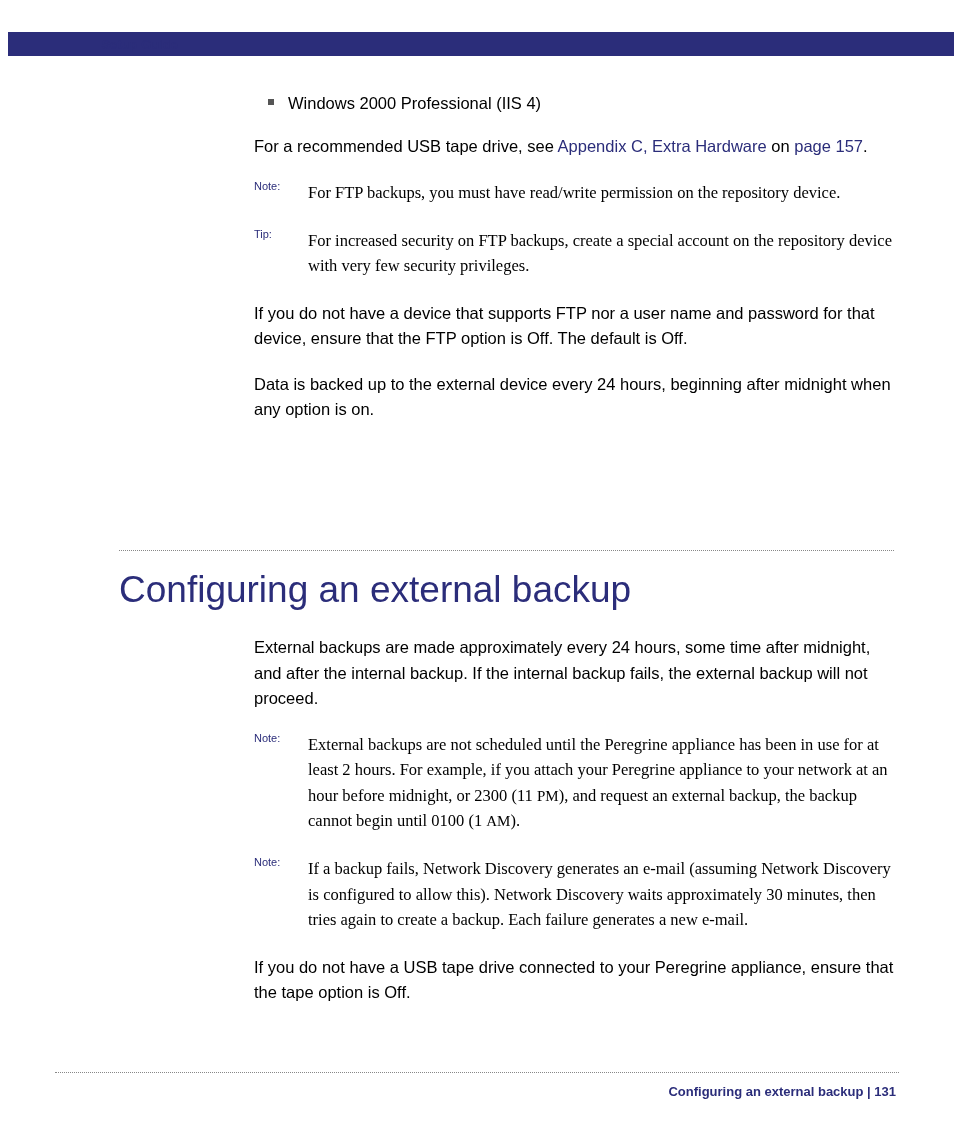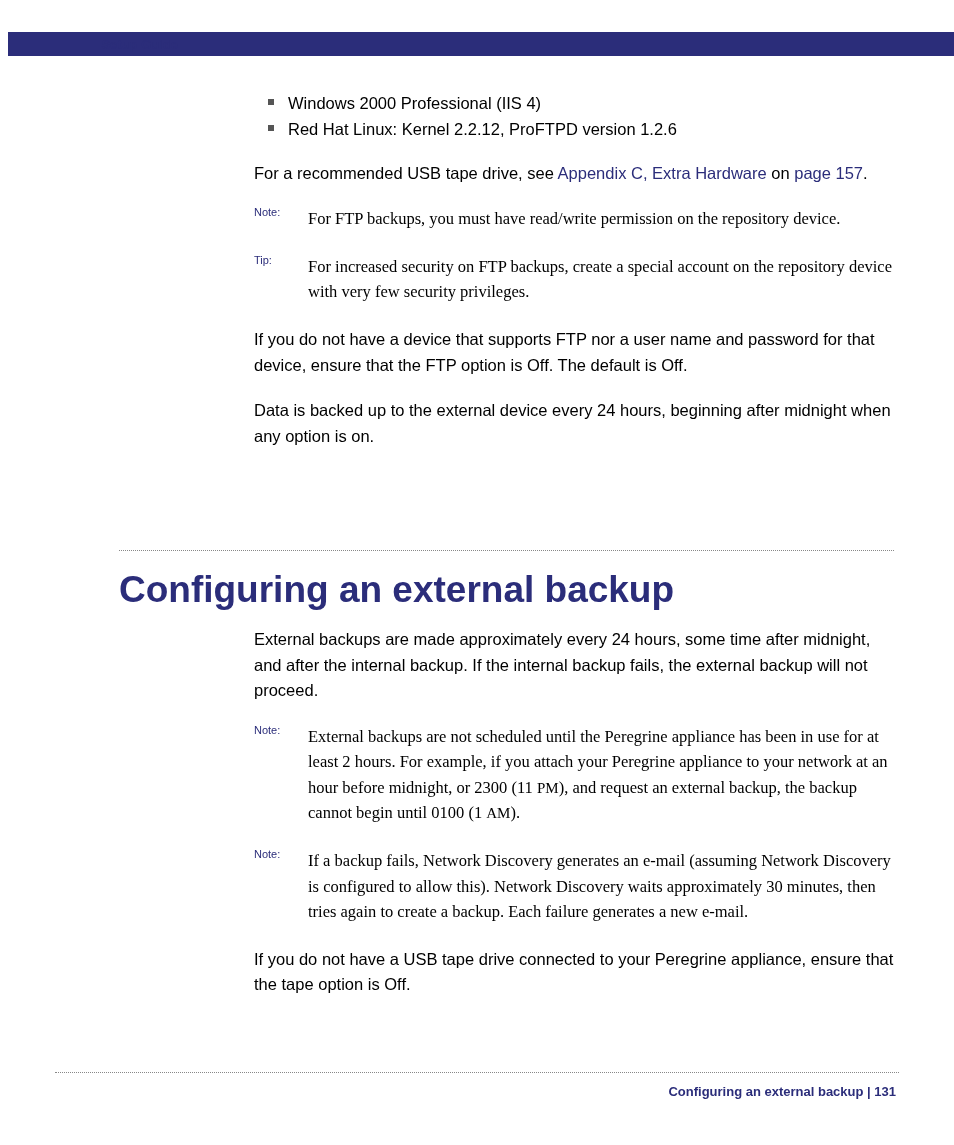--- a/index.html
+++ b/index.html
@@ -14,42 +14,41 @@
   ul.list li { position: relative; padding-left: 34px; font-size: 16.5px; line-height: 1.6; }
   ul.list li::before { content: ""; position: absolute; left: 14px; top: 9px; width: 6px; height: 6px; background: #555; }
   .para { font-size: 16.5px; line-height: 1.55; margin-bottom: 20px; }
   .link { color: #2b2d7a; }
   .note-row { display: flex; margin-bottom: 22px; }
   .note-label { flex: 0 0 54px; font-size: 11px; color: #2b2d7a; }
   .note-body { flex: 1; font-size: 16.5px; line-height: 1.55; font-family: Liberation Serif, serif; }
   .sc { font-variant: small-caps; font-size: 15px; }
   .divider { border-top: 1px dotted #888; margin: 30px 0 18px 0; }
   .section2 { position: absolute; top: 520px; left: 119px; width: 775px; }
-  h1.heading { font-family: "Myriad Pro Condensed", "Arial Narrow", sans-serif; font-stretch: condensed; font-size: 37px; font-weight: 700; color: #2b2d7a; margin-bottom: 16px; }
+  h1.heading { font-family: "Myriad Pro Condensed", "Arial Narrow", sans-serif; font-stretch: condensed; font-size: 37px; font-weight: 400; color: #2b2d7a; margin-bottom: 24px; }
   .indent { margin-left: 135px; }
   h3.subhead { font-family: "Myriad Pro Condensed", "Arial Narrow", sans-serif; font-stretch: condensed; font-size: 21px; font-weight: 600; color: #555; margin-bottom: 6px; }
   .footer-line { position: absolute; bottom: 72px; left: 55px; right: 55px; border-top: 1px dotted #888; }
   .footer-text { position: absolute; bottom: 46px; right: 58px; font-size: 13px; font-weight: 600; color: #2b2d7a; }
 </style>
 </head>
 <body>
 
 <div class="page">
 
   <div class="top-bar">
     <div class="bar-blue"></div>
     <div class="bar-orange">
       <div class="header-text">Setup Guide</div>
     </div>
   </div>
 
   <div class="content">
     <ul class="list">
       <li>Windows 2000 Professional (IIS 4)</li>
-      <li>Red Hat Linux: Kernel 2.2.12, ProFTPD version 1.2.6</li>
     </ul>
 
     <p class="para">
       <span>For a recommended USB tape drive, see </span><span class="link">Appendix C, Extra Hardware</span><span> on </span><span class="link">page 157</span><span>.</span>
     </p>
 
     <div class="note-row">
       <div class="note-label">Note:</div>
       <div class="note-body">For FTP backups, you must have read/write permission on the repository device.</div>
     </div>

